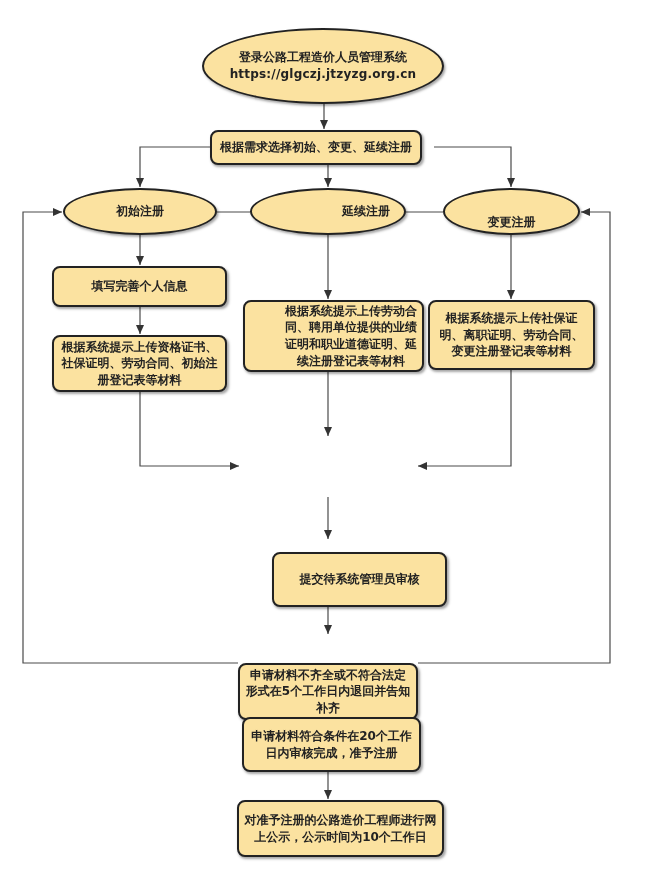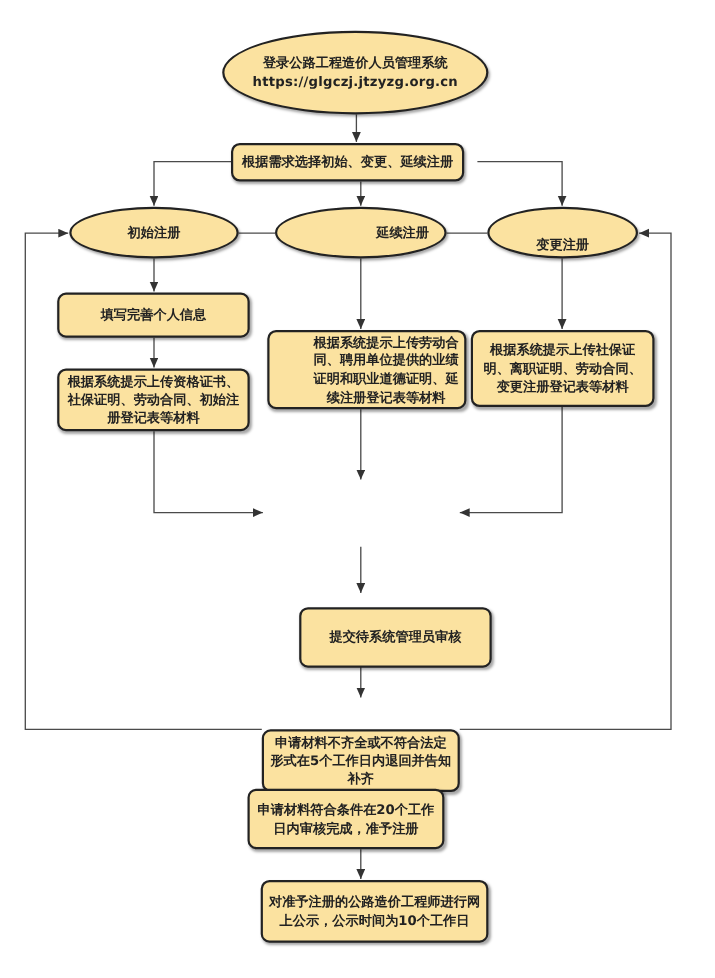--- a/index.html
+++ b/index.html
@@ -34,21 +34,21 @@
   #n-initial   { left:63px;  top:188px; width:154px; height:47px; }
   #n-renewal   { left:250px; top:188px; width:156px; height:47px;align-items:flex-end; }
   #n-change    { left:443px; top:188px; width:137px; height:47px;justify-content:flex-end; }
   #n-fillinfo  { left:52px;  top:266px; width:175px; height:41px; }
   #n-mat-init  { left:52px;  top:335px; width:175px; height:57px; }
   #n-mat-renew { left:243px; top:300px; width:181px; height:72px;padding-left:40px; }
   #n-mat-chg   { left:428px; top:300px; width:167px; height:70px; }
   #n-edu       { left:240px; top:437px; width:177px; height:60px; }
   #n-submit    { left:240px; top:552px; width:175px; height:55px;margin-left:32px; }
   #n-incomplete{ left:238px; top:635px; width:180px; height:57px;margin-top:28px; }
-  #n-approved  { left:225px; top:717px; width:179px; height:55px; }
+  #n-approved  { left:242px; top:717px; width:179px; height:55px; }
   #n-publicity { left:237px; top:800px; width:207px; height:57px; }
 </style>
 </head>
 <body>
 
 <div class="canvas">
 
   <svg class="wires" viewBox="0 0 650 889">
     <defs>
       <marker id="arw" markerWidth="10" markerHeight="9" refX="9" refY="4" orient="auto" markerUnits="userSpaceOnUse">

